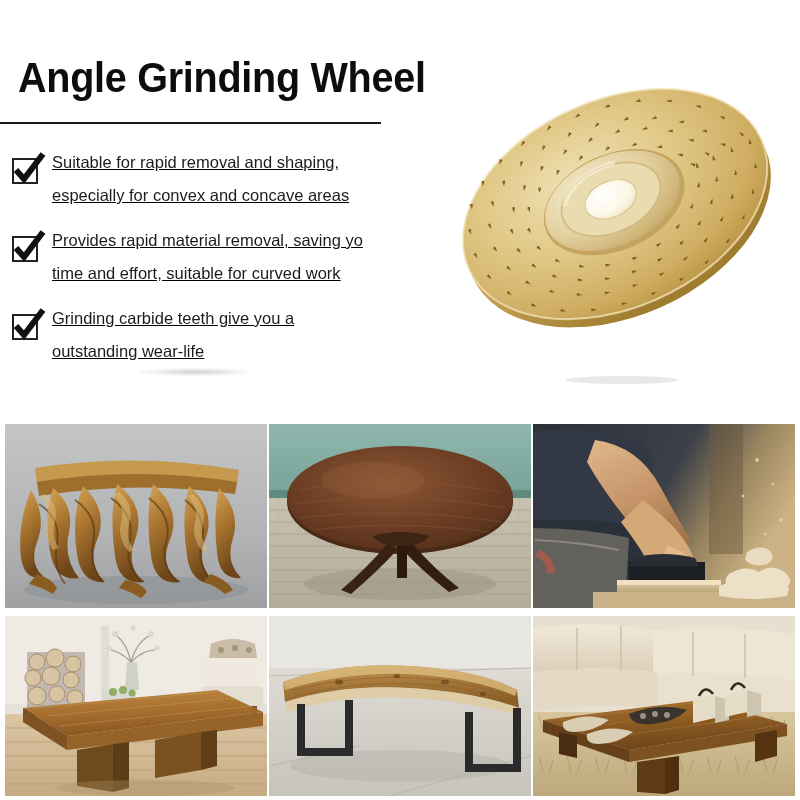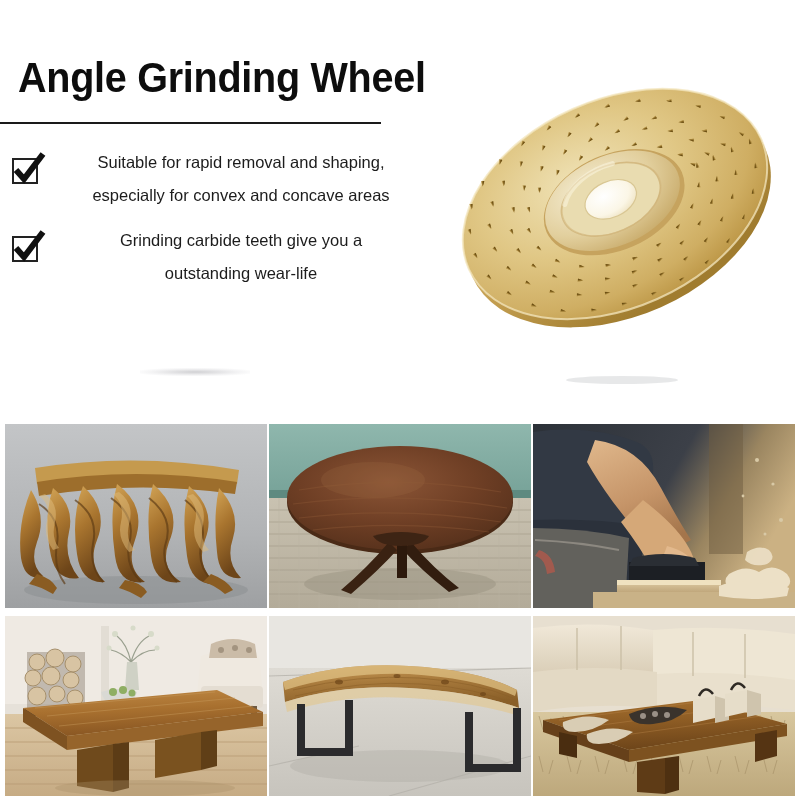--- a/index.html
+++ b/index.html
@@ -14,21 +14,20 @@
     font-family: "Liberation Sans", sans-serif;
     position: relative;
   }
 
   
   .hero {
     position: relative;
     width: 720px;
     height: 418px;
     background: #ffffff;
-    text-align: center;
   }
   .hero-left {
     position: absolute;
     left: 0;
     top: 0;
     width: 430px;
     height: 418px;
   }
   .title {
     position: absolute;
@@ -57,20 +56,21 @@
     position: absolute;
     left: 0;
     top: 146px;
     width: 430px;
   }
   .bullet {
     position: relative;
     min-height: 70px;
     padding-left: 52px;
     margin-bottom: 8px;
+    text-decoration: underline;
   }
   .check-box {
     position: absolute;
     left: 12px;
     top: 12px;
     width: 26px;
     height: 26px;
     border: 2px solid #222222;
     background: #ffffff;
     box-sizing: border-box;
@@ -142,20 +142,28 @@
 
       <div class="bullet">
         <span class="check-box"></span>
         <svg class="check-mark" viewBox="0 0 32 34">
           <path d="M3 18 L11 27 L30 2" fill="none" stroke="#111111" stroke-width="6" stroke-linecap="butt" stroke-linejoin="miter"></path>
         </svg>
         <div class="bullet-text">Suitable for rapid removal and shaping,
 especially for convex and concave areas</div>
       </div>
 
+      <div class="bullet">
+        <span class="check-box"></span>
+        <svg class="check-mark" viewBox="0 0 32 34">
+          <path d="M3 18 L11 27 L30 2" fill="none" stroke="#111111" stroke-width="6" stroke-linecap="butt" stroke-linejoin="miter"></path>
+        </svg>
+        <div class="bullet-text">Provides rapid material removal, saving yo
+time and effort, suitable for curved work</div>
+      </div>
 
       <div class="bullet">
         <span class="check-box"></span>
         <svg class="check-mark" viewBox="0 0 32 34">
           <path d="M3 18 L11 27 L30 2" fill="none" stroke="#111111" stroke-width="6" stroke-linecap="butt" stroke-linejoin="miter"></path>
         </svg>
         <div class="bullet-text">Grinding carbide teeth give you a
 outstanding wear-life</div>
       </div>
 

